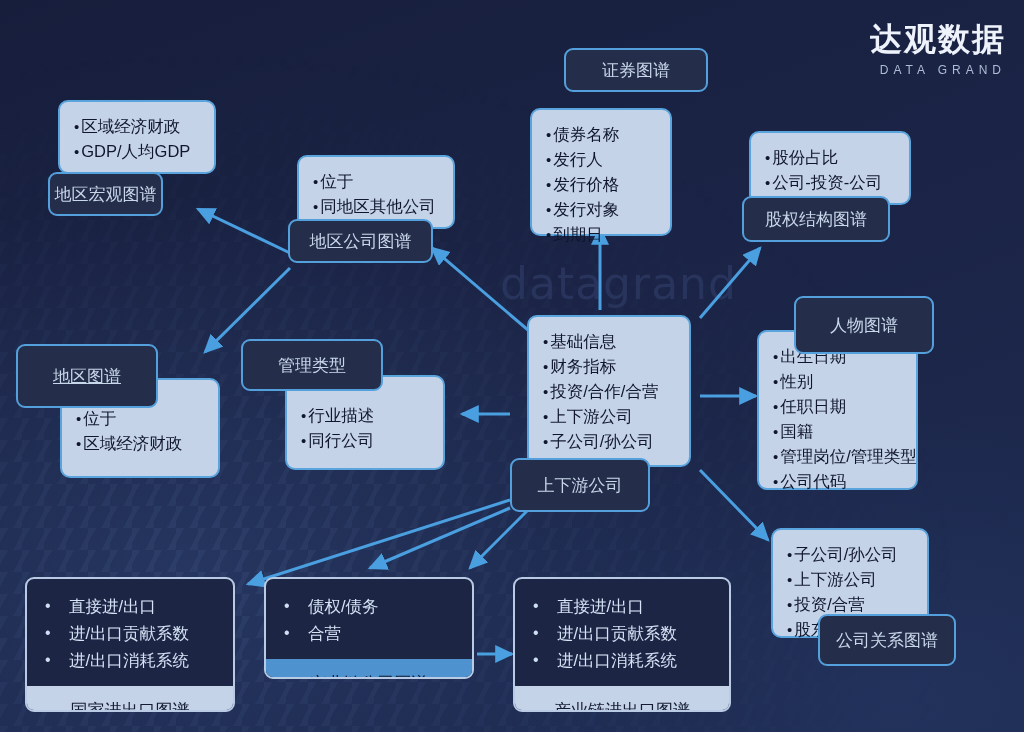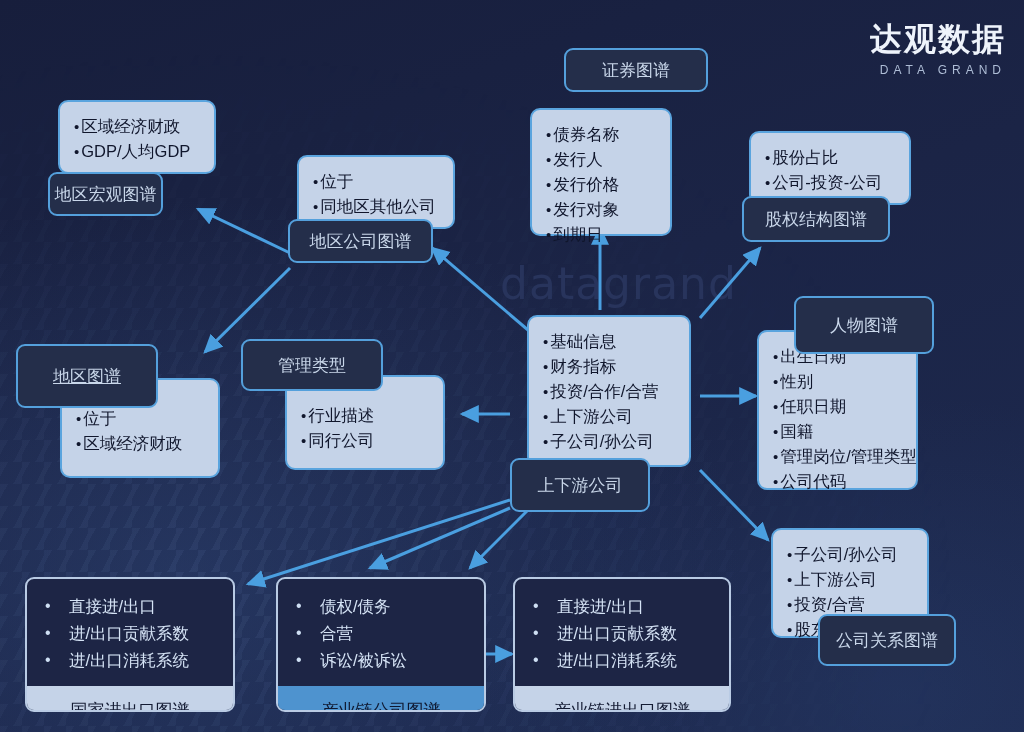--- a/index.html
+++ b/index.html
@@ -244,26 +244,25 @@
     <div class="body">
       <ul>
         <li>直接进/出口</li>
         <li>进/出口贡献系数</li>
         <li>进/出口消耗系统</li>
       </ul>
     </div>
     <div class="foot light">国家进出口图谱</div>
   </div>
 
-  <div class="stack" style="left:276px;top:577px;width:210px;height:135px;">
+  <div class="stack" style="left:264px;top:577px;width:210px;height:102px;">
     <div class="body">
       <ul>
         <li>债权/债务</li>
         <li>合营</li>
-        <li>诉讼/被诉讼</li>
       </ul>
     </div>
     <div class="foot accent">产业链公司图谱</div>
   </div>
 
   <div class="stack" style="left:513px;top:577px;width:218px;height:135px;">
     <div class="body">
       <ul>
         <li>直接进/出口</li>
         <li>进/出口贡献系数</li>

